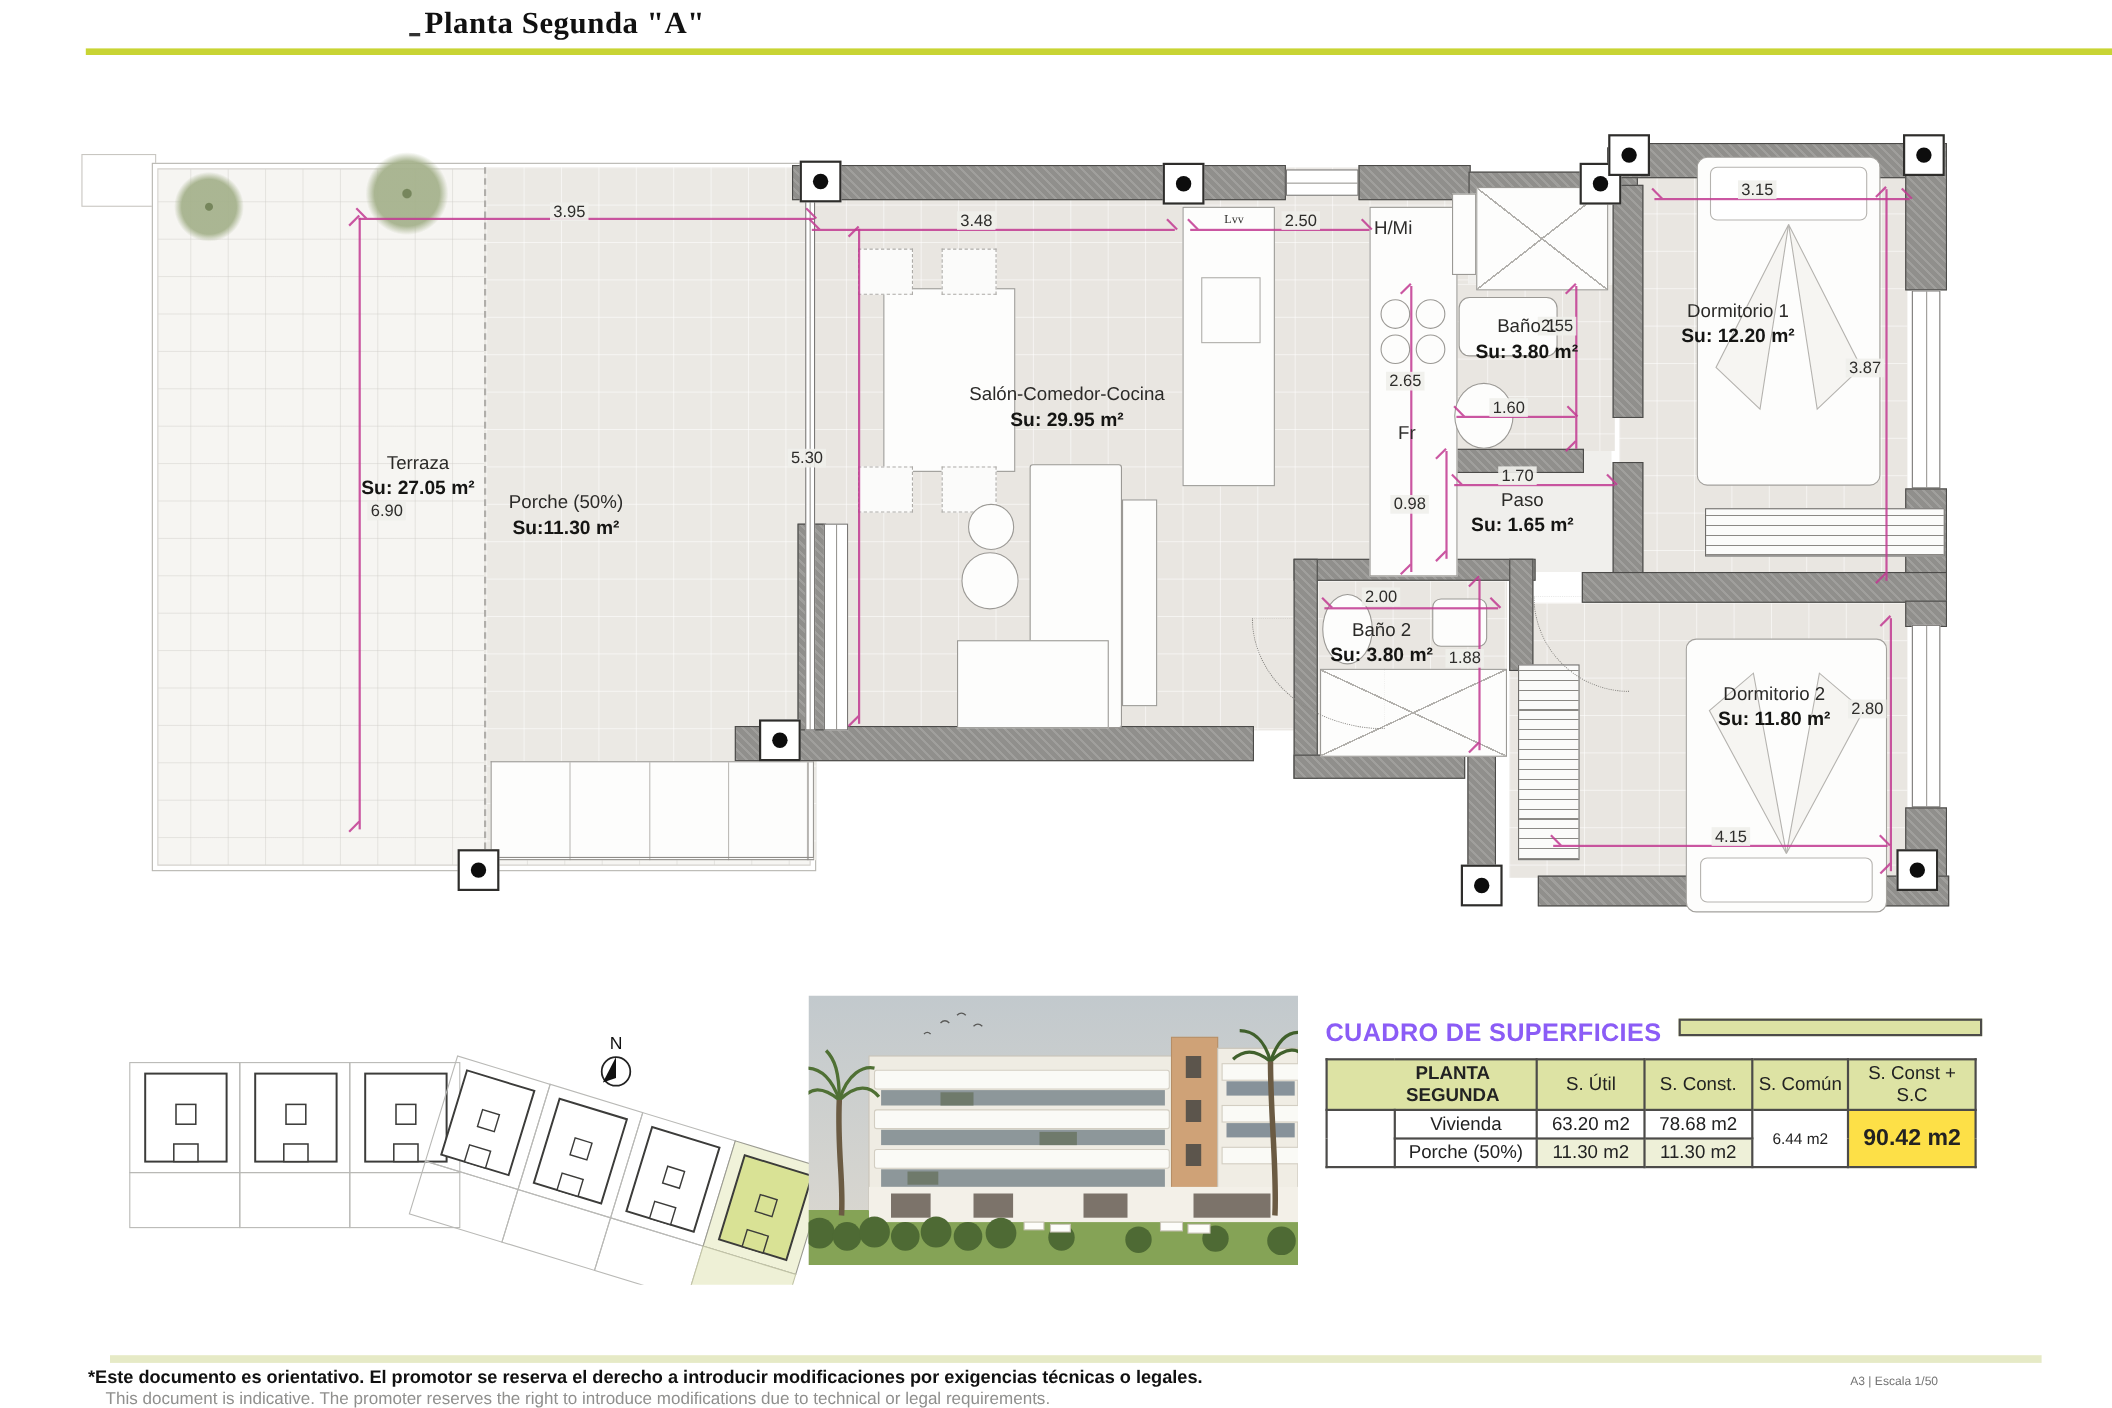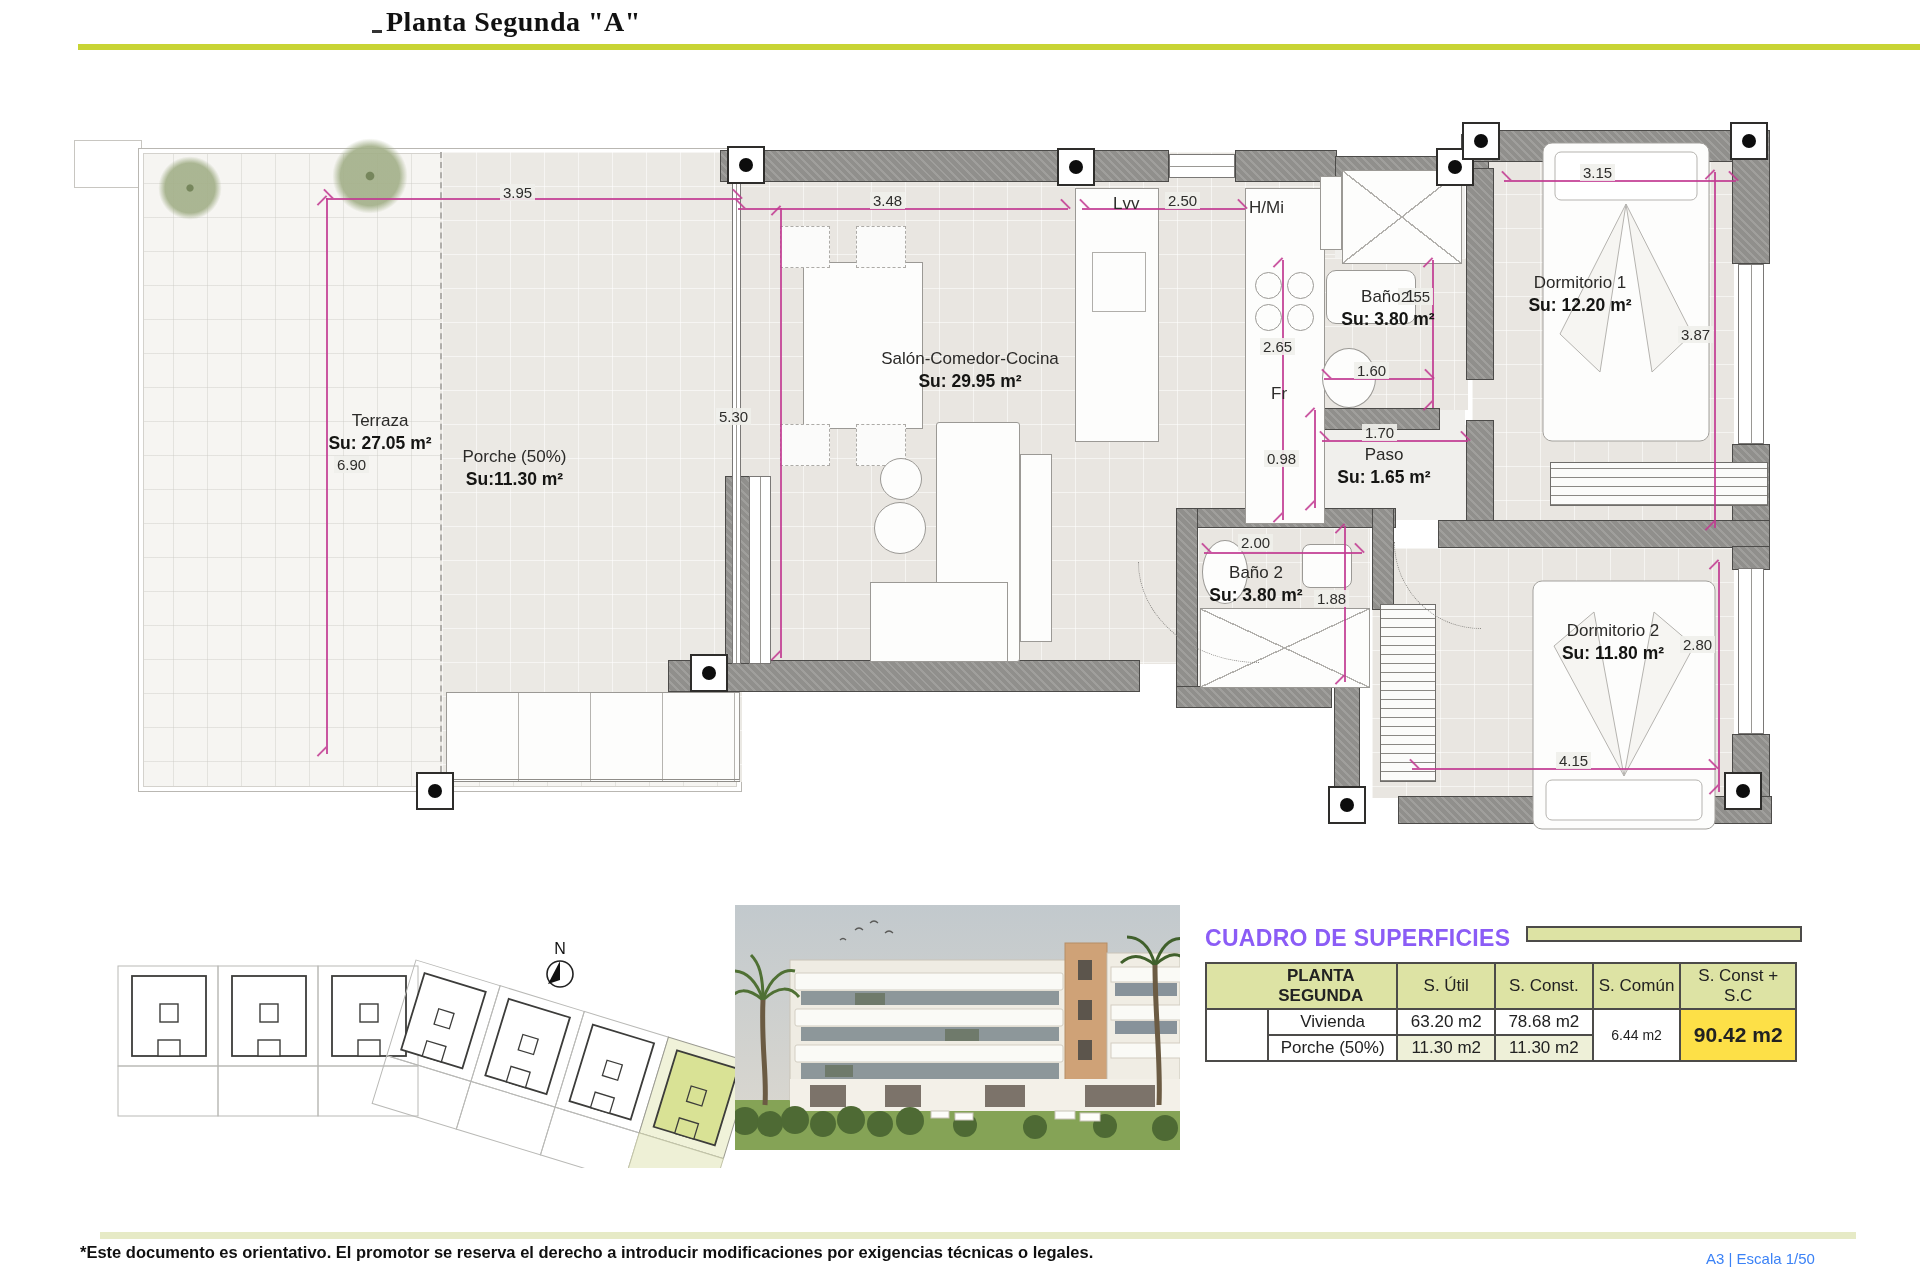--- a/index.html
+++ b/index.html
@@ -55,21 +55,21 @@
   
   .stable{border-collapse:collapse;}
   .stable td{border:2px solid #4c4b49;text-align:center;font-size:17px;padding:2px 4px;background:#fff;}
   .stable tr.th td{background:#dde3a4;}
   .stable td.tinted{background:#eef0d8;}
   .stable td.total{background:#fde047;font-weight:bold;font-size:21px;}
   .ttitle{font-size:23px;font-weight:bold;color:#8b5cf6;letter-spacing:.3px;}
   .bar{display:inline-block;width:272px;height:12px;background:#dde3a4;border:2px solid #4c4b49;vertical-align:4px;margin-left:16px;}
   .ftxt-es{font-size:16.5px;font-weight:bold;color:#101010;}
   .ftxt-en{font-size:15.5px;color:#8f8f8d;}
-  .ftxt-a3{font-size:15px;color:#3b82f6;margin-left:24px;}
+  .ftxt-a3{font-size:11px;color:#737373;}
 </style>
 </head>
 <body>
 
 <div class="sheet">
 
   <div class="abs" style="left:372px;top:30px;width:10px;height:3px;background:#333;"></div>
   <div class="abs title" style="left:386px;top:6px;">Planta Segunda "A"</div>
   <div class="abs accent" style="left:78px;top:44px;width:1842px;height:6px;"></div>
 
@@ -194,21 +194,21 @@
     <span class="dlabel" style="left:1274px;top:252px;">1.60</span>
     <span class="dlabel" style="left:1282px;top:314px;">1.70</span>
     <span class="dlabel" style="left:1184px;top:340px;">0.98</span>
     <span class="dlabel" style="left:1158px;top:424px;">2.00</span>
     <span class="dlabel" style="left:1234px;top:480px;">1.88</span>
     <span class="dlabel" style="left:1500px;top:54px;">3.15</span>
     <span class="dlabel" style="left:1598px;top:216px;">3.87</span>
     <span class="dlabel" style="left:1600px;top:526px;">2.80</span>
     <span class="dlabel" style="left:1476px;top:642px;">4.15</span>
 
-    <span class="dlabel" style="left:1030px;top:84px;font-size:17px;background:none;">Lvv</span>
+    <span class="dlabel" style="left:1030px;top:84px;font-size:11px;background:none;font-family:Liberation Serif, serif;">Lvv</span>
     <span class="dlabel" style="left:1166px;top:88px;font-size:17px;background:none;">H/Mi</span>
     <span class="dlabel" style="left:1188px;top:274px;font-size:17px;background:none;">Fr</span>
 
     <div class="rlabel" style="left:225px;top:300px;width:150px;">
       <span>Terraza</span><br>
       <b>Su: 27.05 m²</b>
     </div>
     <div class="rlabel" style="left:352px;top:336px;width:165px;">
       <span>Porche (50%)</span><br>
       <b>Su:11.30 m²</b>
@@ -435,15 +435,16 @@
         <td>Porche (50%)</td>
         <td class="tinted">11.30 m2</td>
         <td class="tinted">11.30 m2</td>
       </tr>
     </tbody>
       </table>
   </div>
 
   <div class="abs" style="left:100px;top:1232px;width:1756px;height:7px;background:#e6eac6;"></div>
   <div class="abs ftxt-es" style="left:80px;top:1243px;text-align:right;">*Este documento es orientativo. El promotor se reserva el derecho a introducir modificaciones por exigencias técnicas o legales.</div>
+  <div class="abs ftxt-en" style="left:96px;top:1263px;">This document is indicative. The promoter reserves the right to introduce modifications due to technical or legal requirements.</div>
   <div class="abs ftxt-a3" style="left:1682px;top:1250px;">A3 | Escala 1/50</div>
 
 </div>
 
 </body></html>

